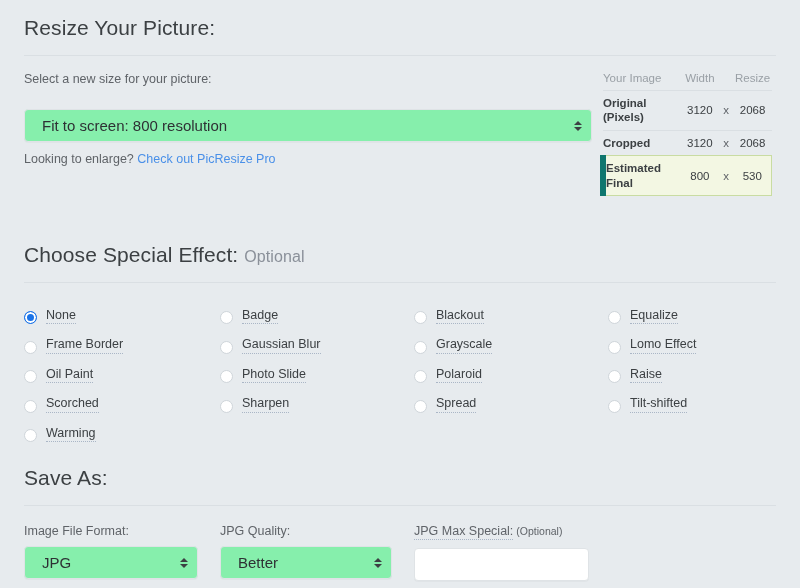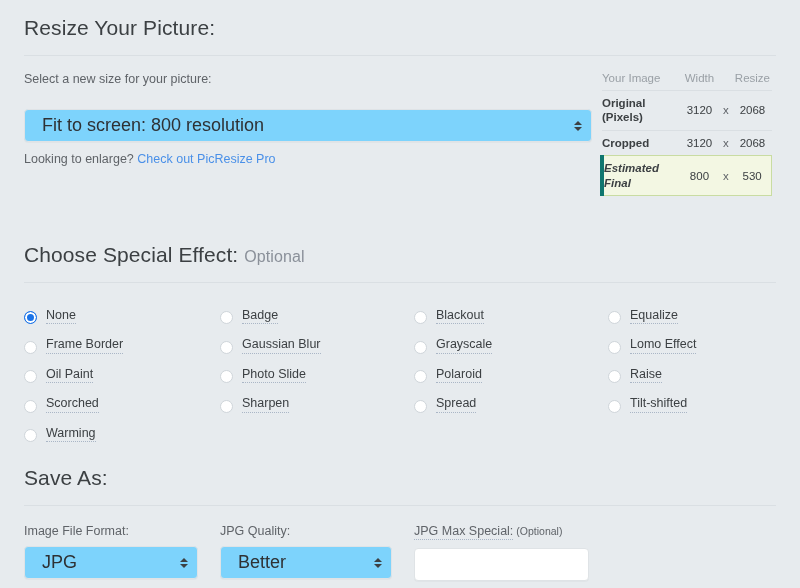--- a/index.html
+++ b/index.html
@@ -35,28 +35,28 @@
   
   .row-resize { display: flex; align-items: flex-start; }
   .resize-left { width: 568px; }
   .field-label {
     font-size: 12.5px;
     color: #5f6368;
     margin-bottom: 23px;
   }
   .select-box {
     position: relative;
-    background: #7dd3fc;
+    background: #86efac;
     border: 1px solid #dfe3e6;
     border-radius: 4px;
     height: 33px;
     display: flex;
     align-items: center;
     padding: 0 26px 0 17px;
-    font-size: 18px;
+    font-size: 15px;
     color: #2e3134;
     cursor: pointer;
     box-shadow: 0 1px 1px rgba(0,0,0,.03);
   }
   .select-box.wide { width: 100%; }
   .updown {
     position: absolute;
     right: 9px; top: 50%;
     transform: translateY(-50%);
     width: 9px; height: 14px;
@@ -102,21 +102,21 @@
     border-top: 1px solid #dadfe3;
   }
   .info-table td.label { font-weight: bold; width: 74px; line-height: 1.25; }
   .info-table td.num { text-align: center; width: 36px; color: #3c4043; }
   .info-table td.x   { text-align: center; width: 14px; color: #5f6368; }
   .info-table tr.highlight td {
     background: #f3f7e3;
     border-top: 1px solid #c9dca2;
     border-bottom: 1px solid #c9dca2;
   }
-  .info-table tr.highlight td.label { border-left: 4px solid #0f766e; padding-left: 0; font-style: italic; }
+  .info-table tr.highlight td.label { border-left: 6px solid #0f766e; padding-left: 0; }
   .info-table tr.highlight td:last-child { border-right: 1px solid #c9dca2; }
 
   
   .effects-grid {
     display: grid;
     grid-template-columns: 196px 194px 194px auto;
     row-gap: 0;
   }
   .effect-item {
     display: flex;

